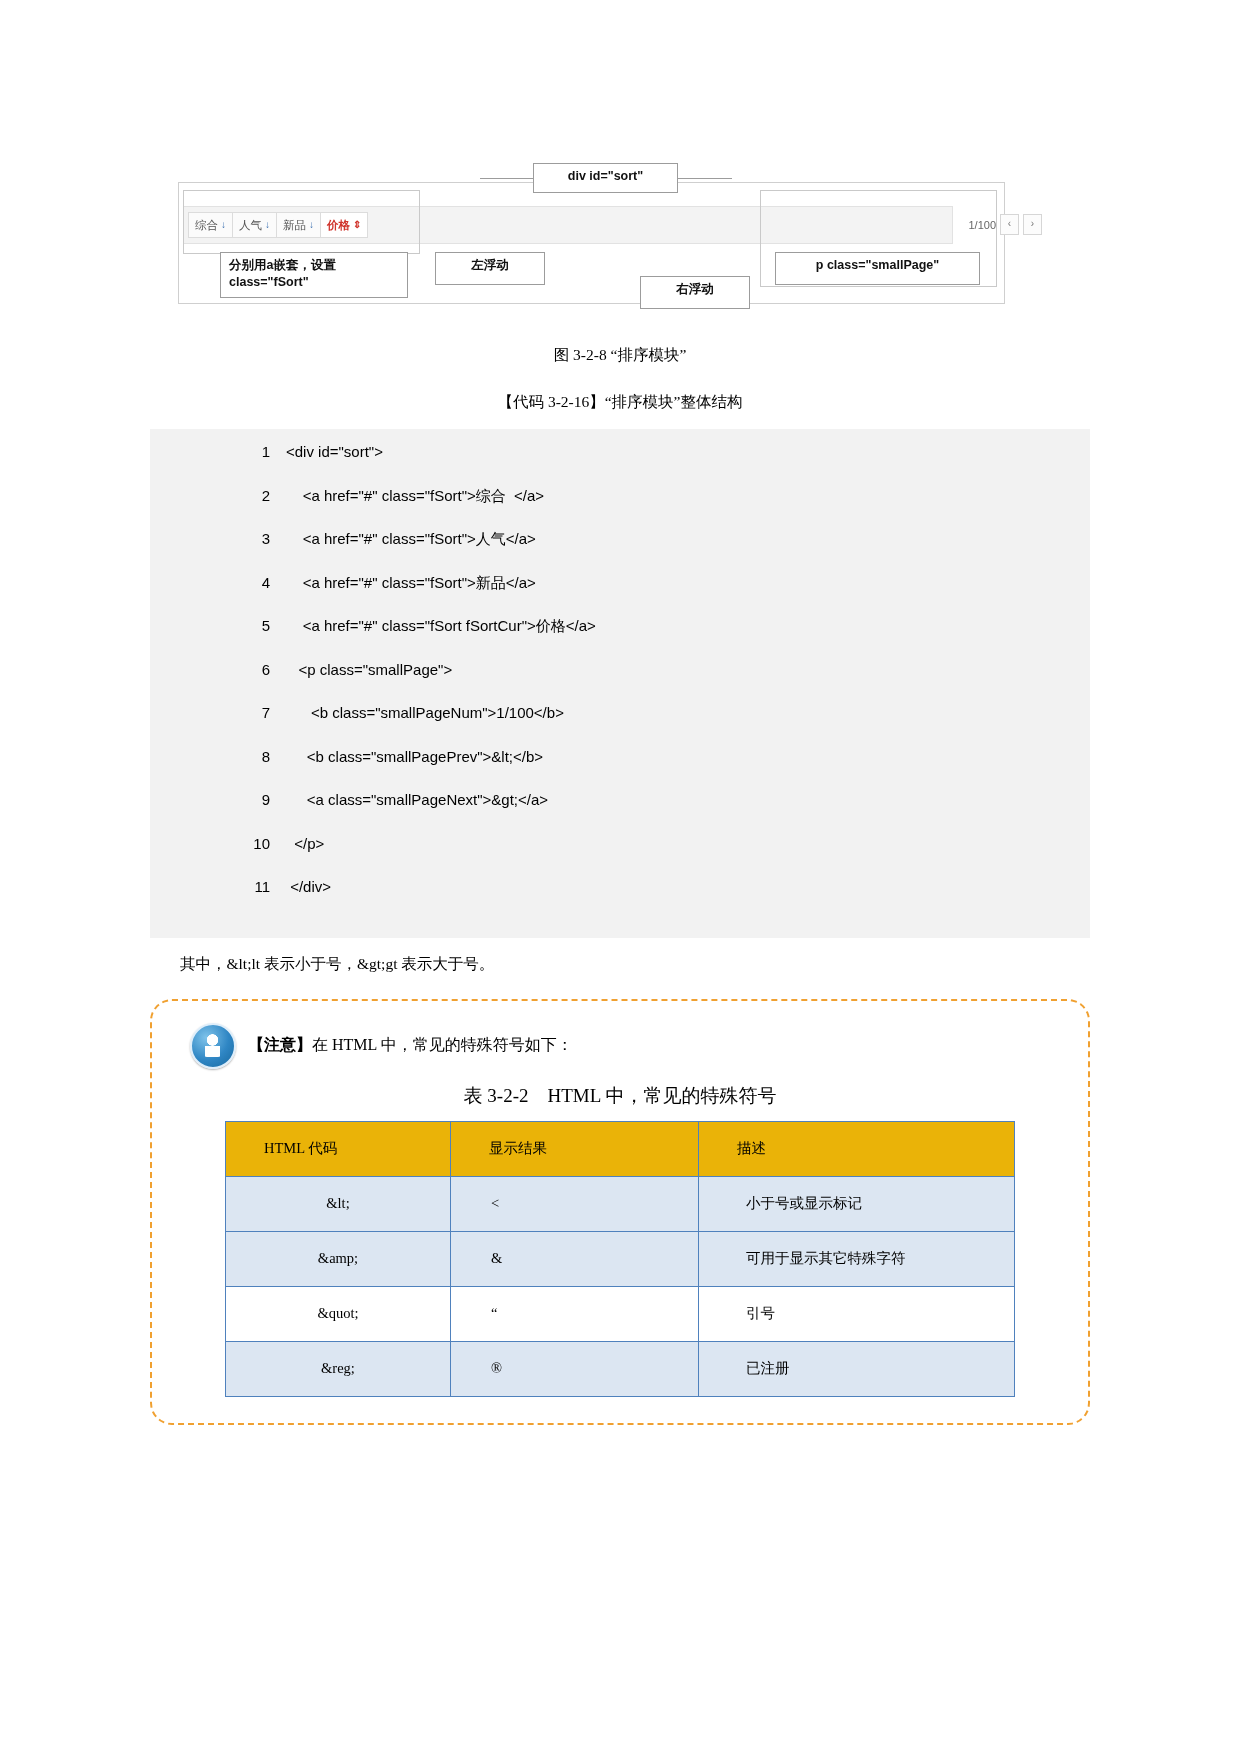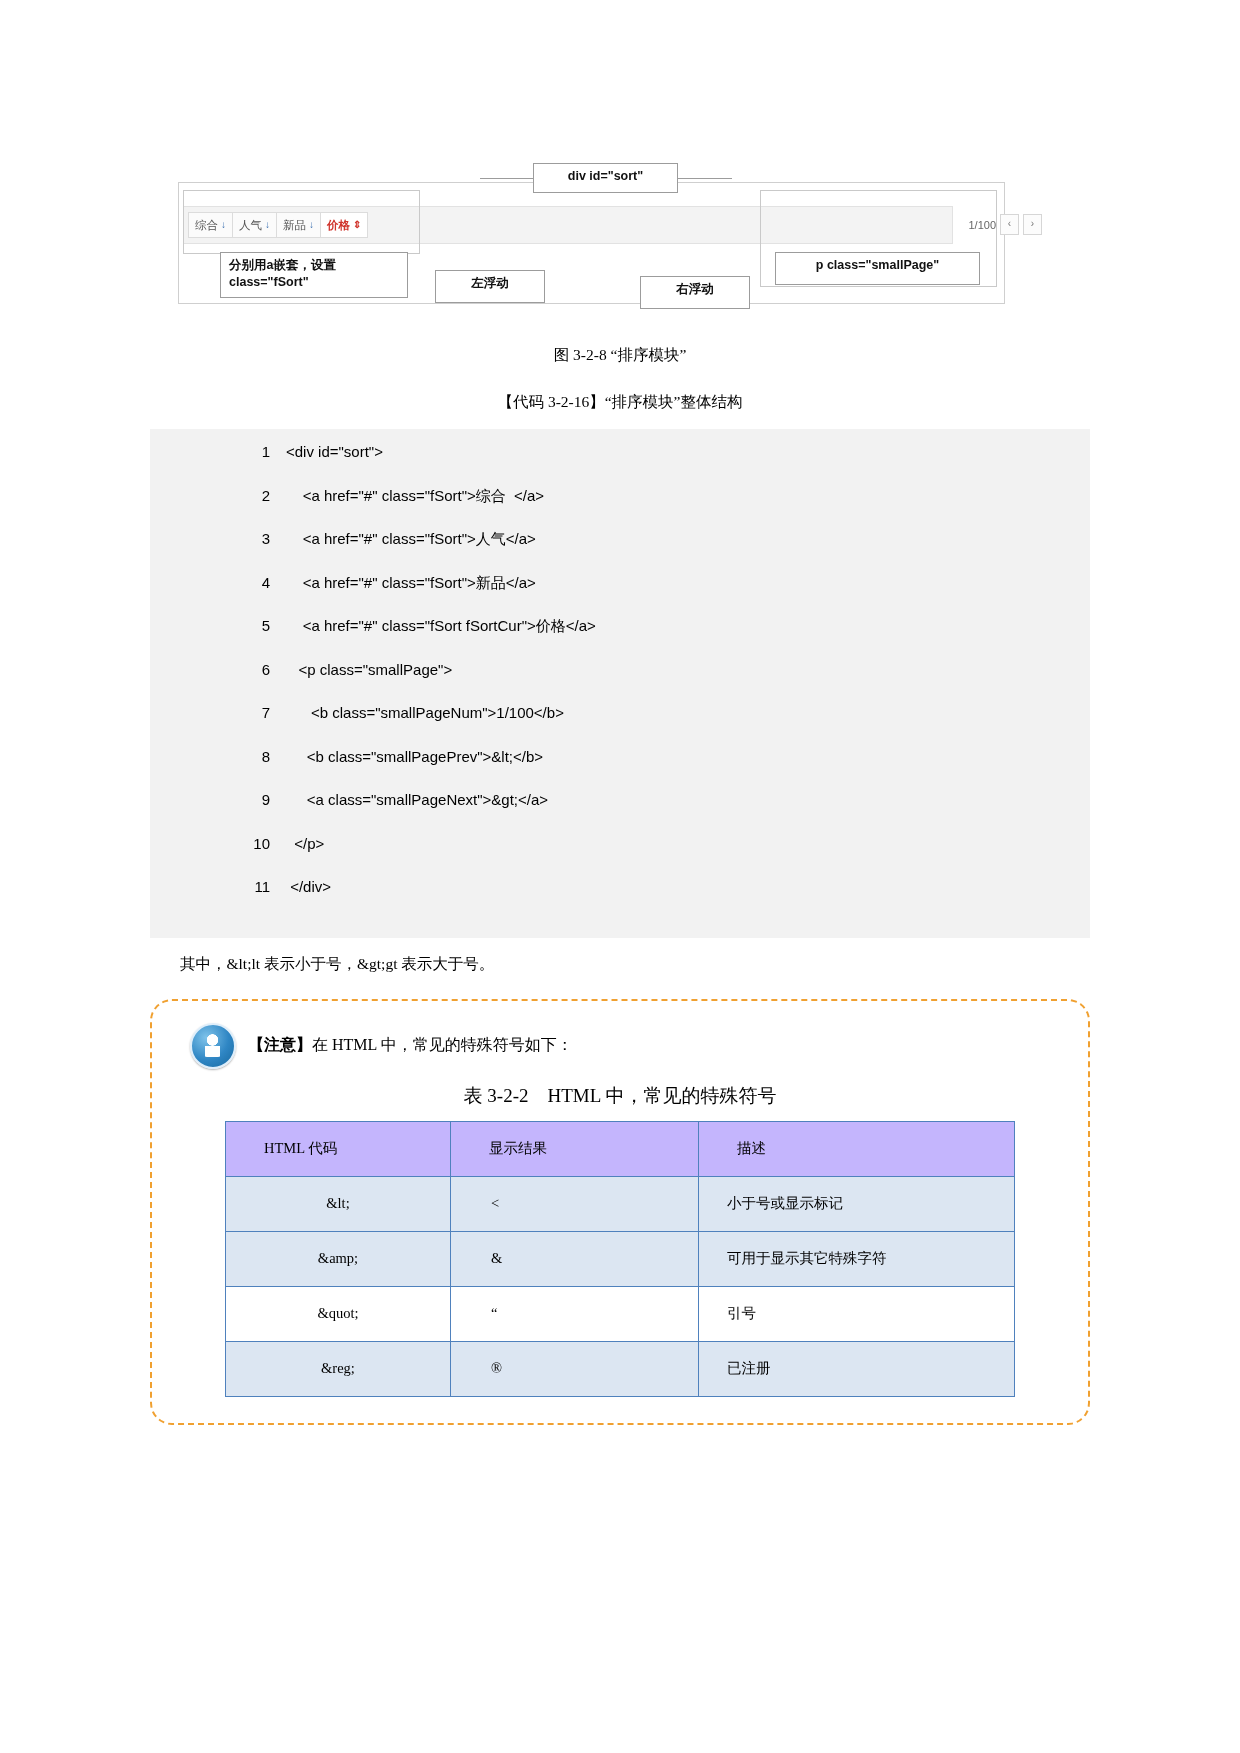--- a/index.html
+++ b/index.html
@@ -116,21 +116,21 @@
     font-family: "Liberation Sans", sans-serif;
   }
   .c-smallpage {
     left: 625px; top: 92px; width: 205px; height: 33px;
   }
   .c-fsort {
     left: 70px; top: 92px; width: 188px; height: 46px;
     text-align: left;
   }
   .c-left {
-    left: 285px; top: 110px; width: 110px; height: 33px;
+    left: 285px; top: 92px; width: 110px; height: 33px;
   }
   .c-right {
     left: 490px; top: 116px; width: 110px; height: 33px;
   }
   .c-smallpage-box {
     position: absolute;
     left: 610px; top: 30px; width: 235px; height: 95px;
     border: 1px solid #c9c9c9;
     background: transparent;
   }
@@ -247,22 +247,22 @@
   table.spec td {
     border: 1px solid #4f81bd;
     height: 52px;
     font-size: 14.5px;
     font-family: "Liberation Serif", serif;
     text-align: center;
     vertical-align: middle;
   }
   table.spec td.code-col { width: 185px; }
   table.spec td.res-col  { width: 208px; text-align: left; padding-left: 40px; }
-  table.spec td.desc-col { text-align: left; padding-left: 28px; }
-  table.spec tr.head td { background: #c4b5fd; }
+  table.spec td.desc-col { text-align: left; padding-left: 47px; }
+  table.spec tr.head td { background: #eab308; }
   table.spec tr.head td.code-col,
   table.spec tr.head td.res-col,
   table.spec tr.head td.desc-col { text-align: left; padding-left: 38px; }
   table.spec tr.shade td { background: #dce6f2; }
 </style>
 </head>
 <body>
 
 <div class="page">
 

